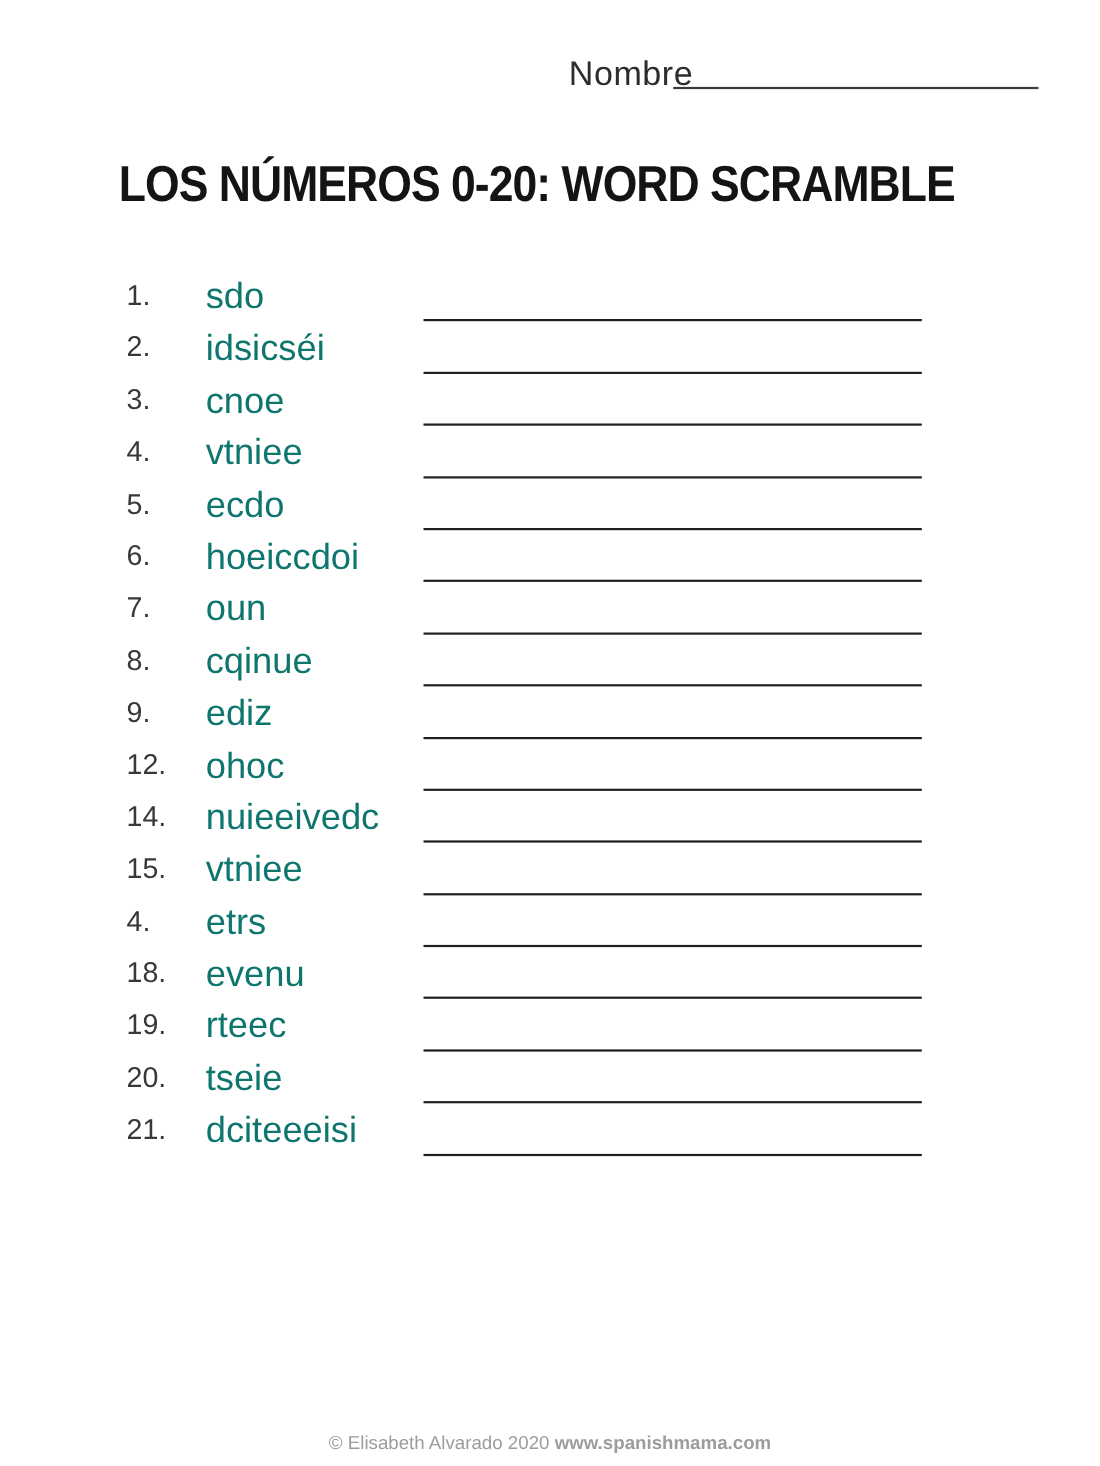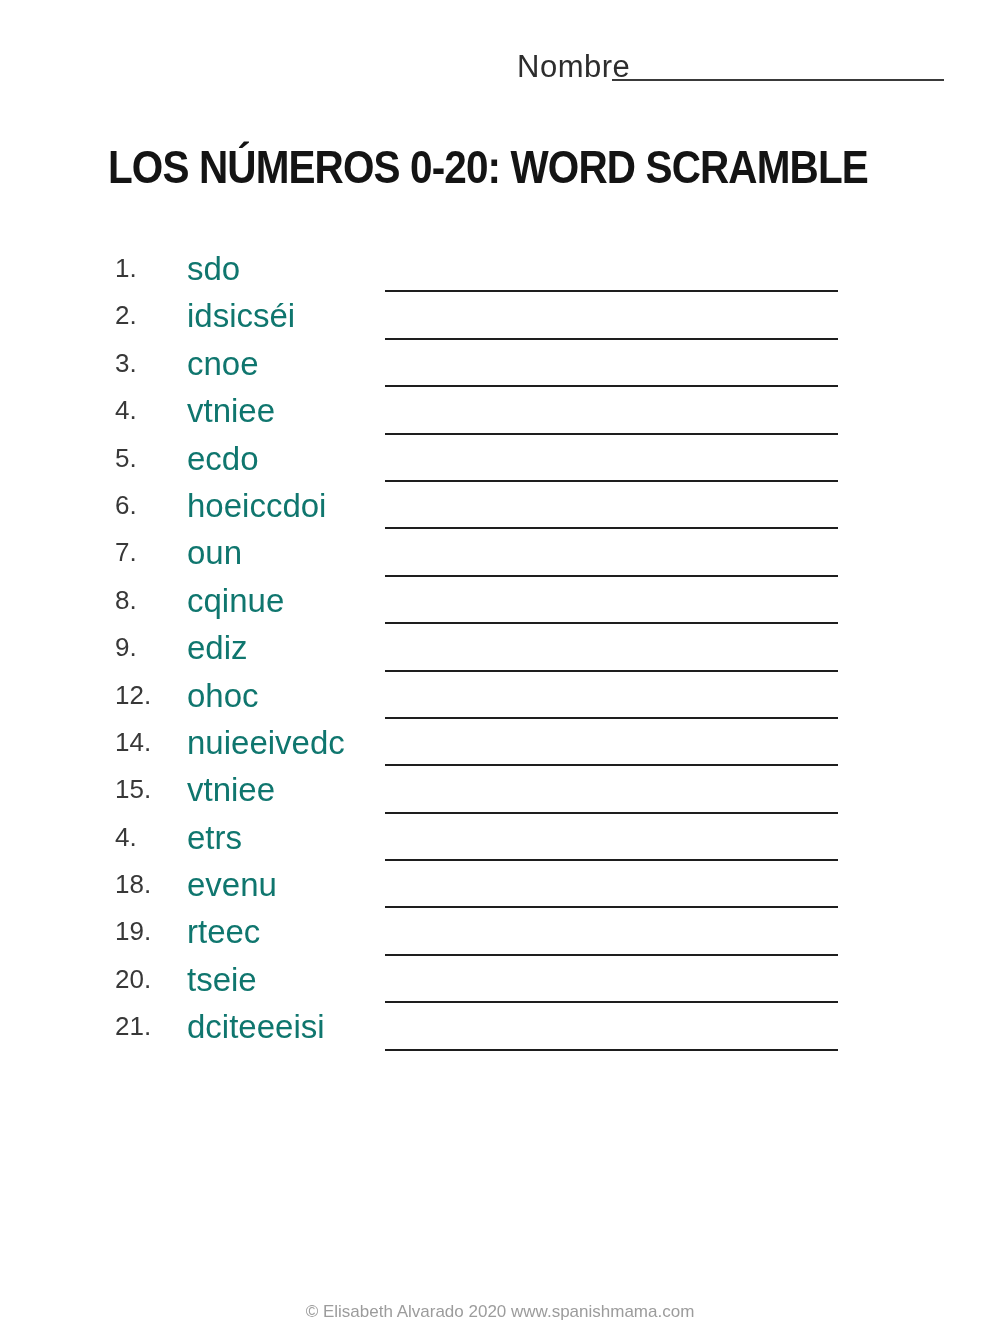--- a/index.html
+++ b/index.html
@@ -96,20 +96,21 @@
     left: 0;
     width: 1000px;
     text-align: center;
     font-size: 17px;
     color: #9c9c9c;
   }
   .footer span {
     display: inline-block;
   }
   .footer .site {
+    font-weight: bold;
   }
 </style>
 </head>
 <body>
 
 <div class="page">
 
   <div class="name-row">
     <span class="name-label">Nombre</span>
   </div>

